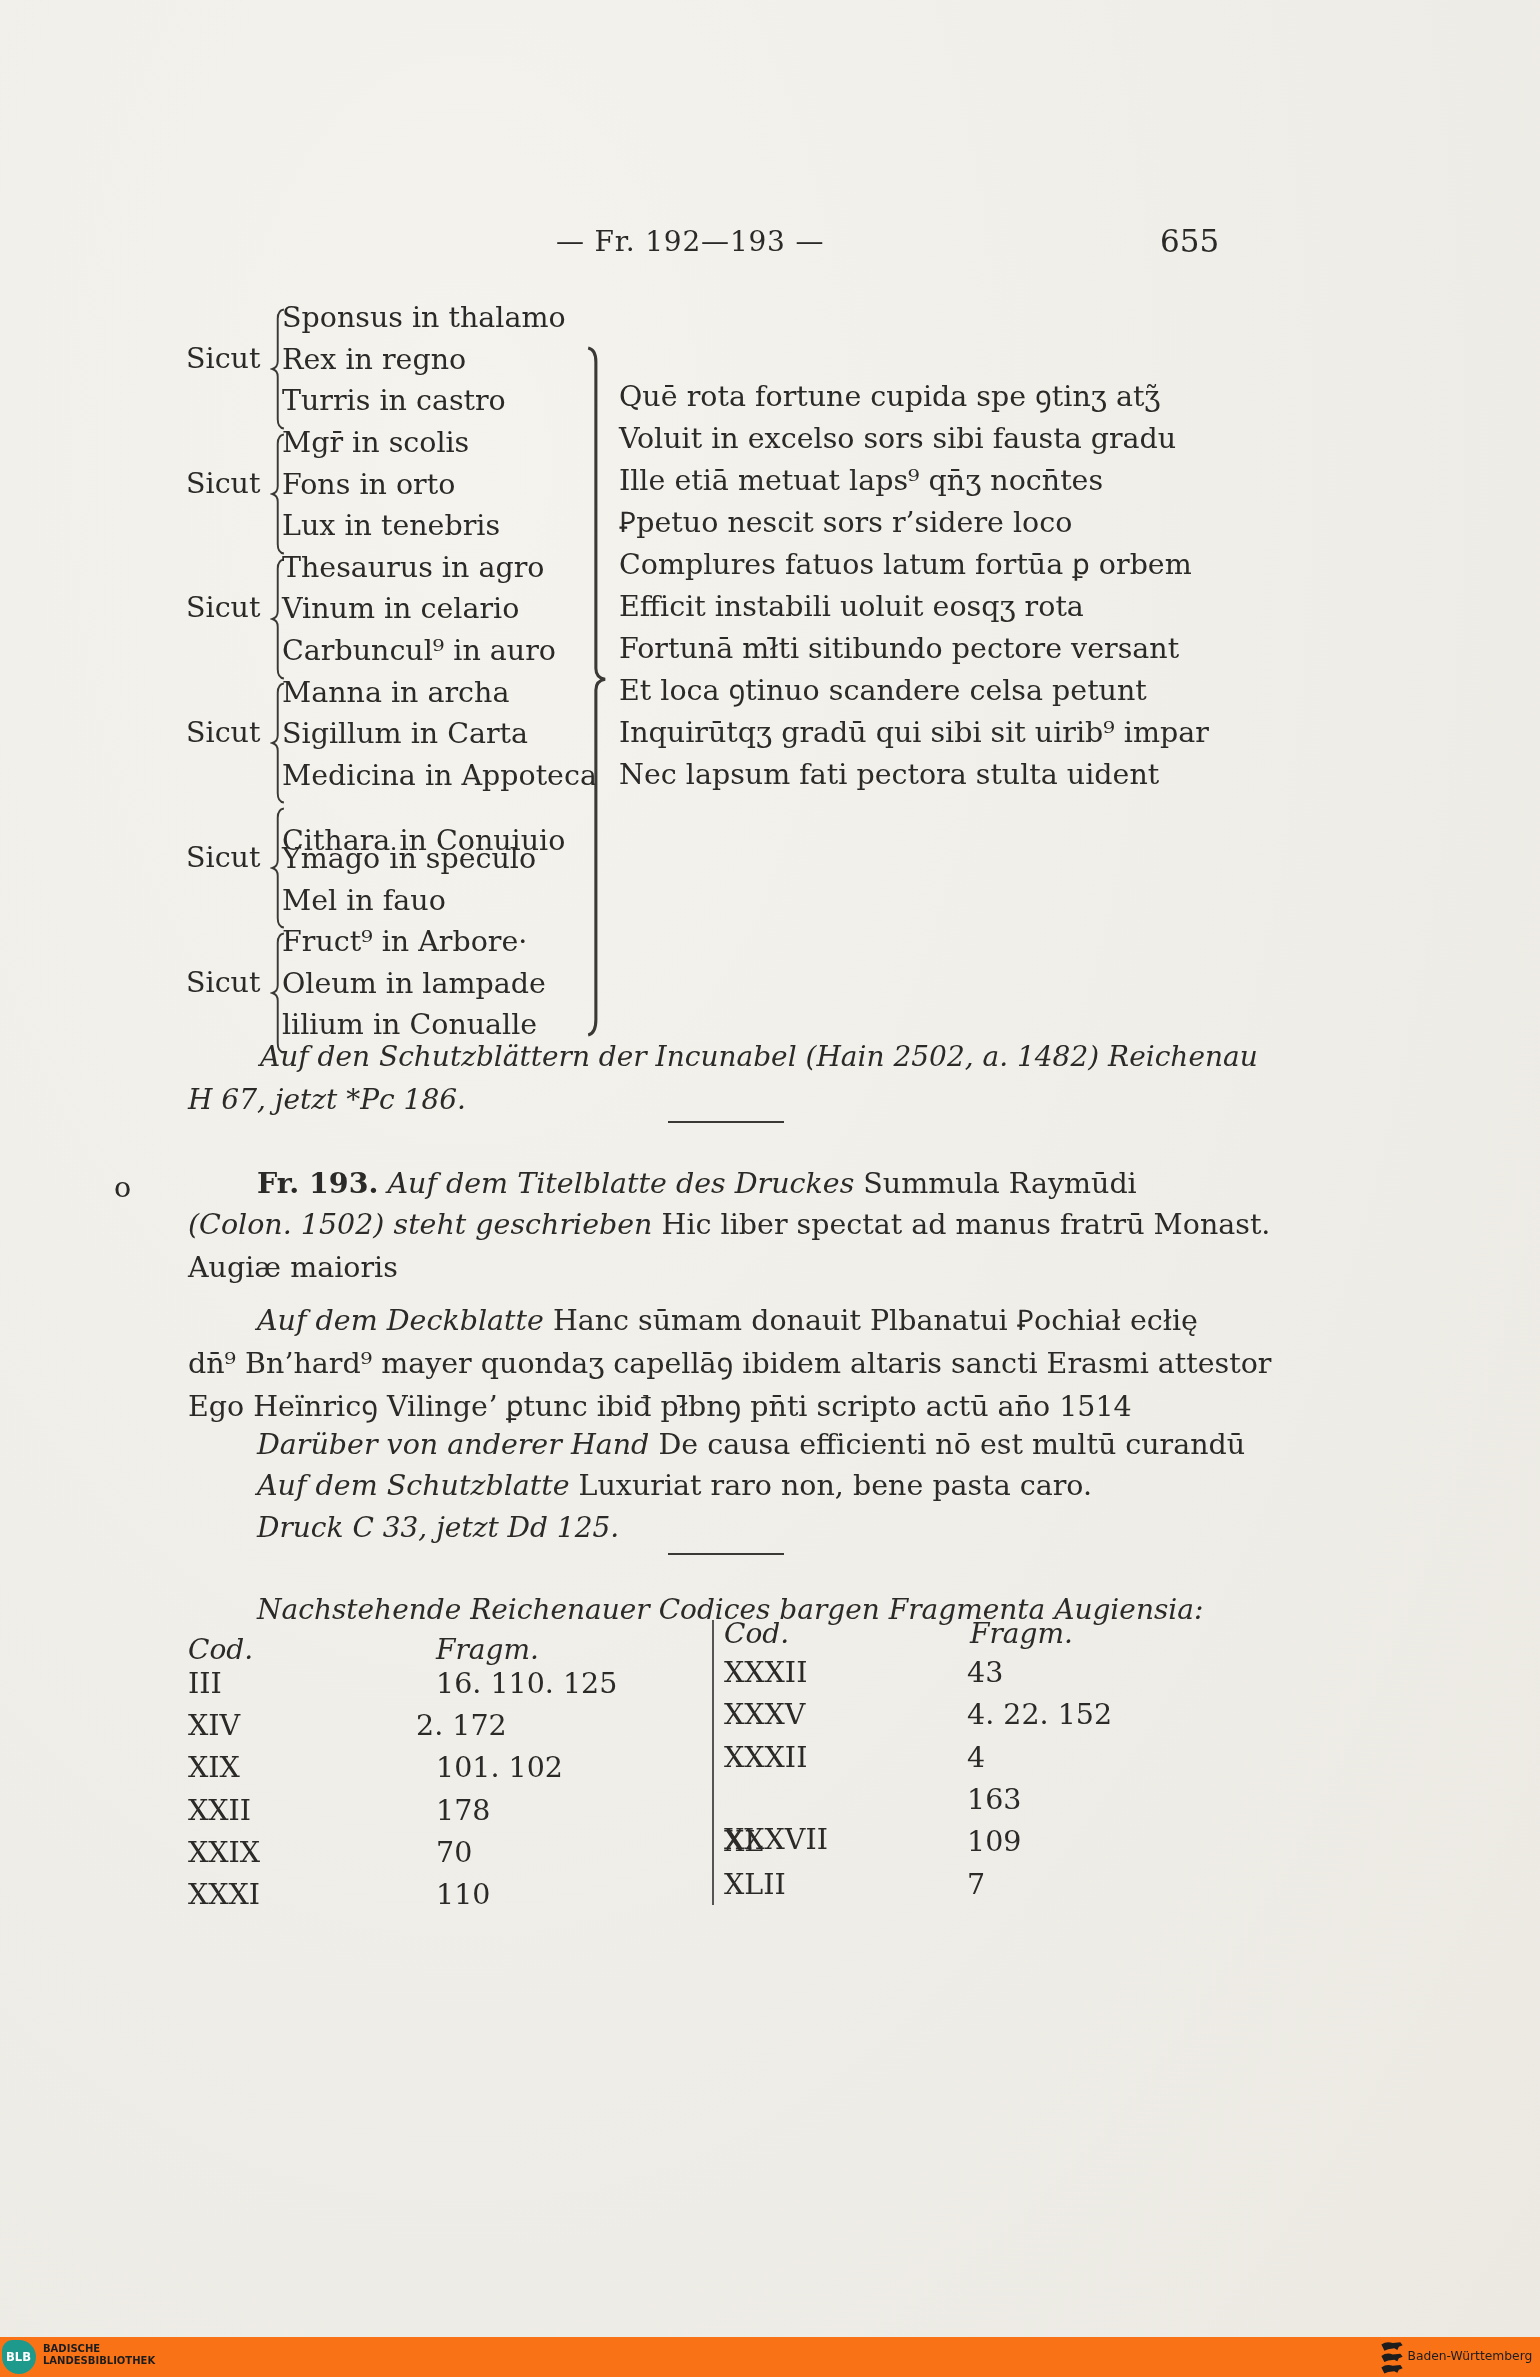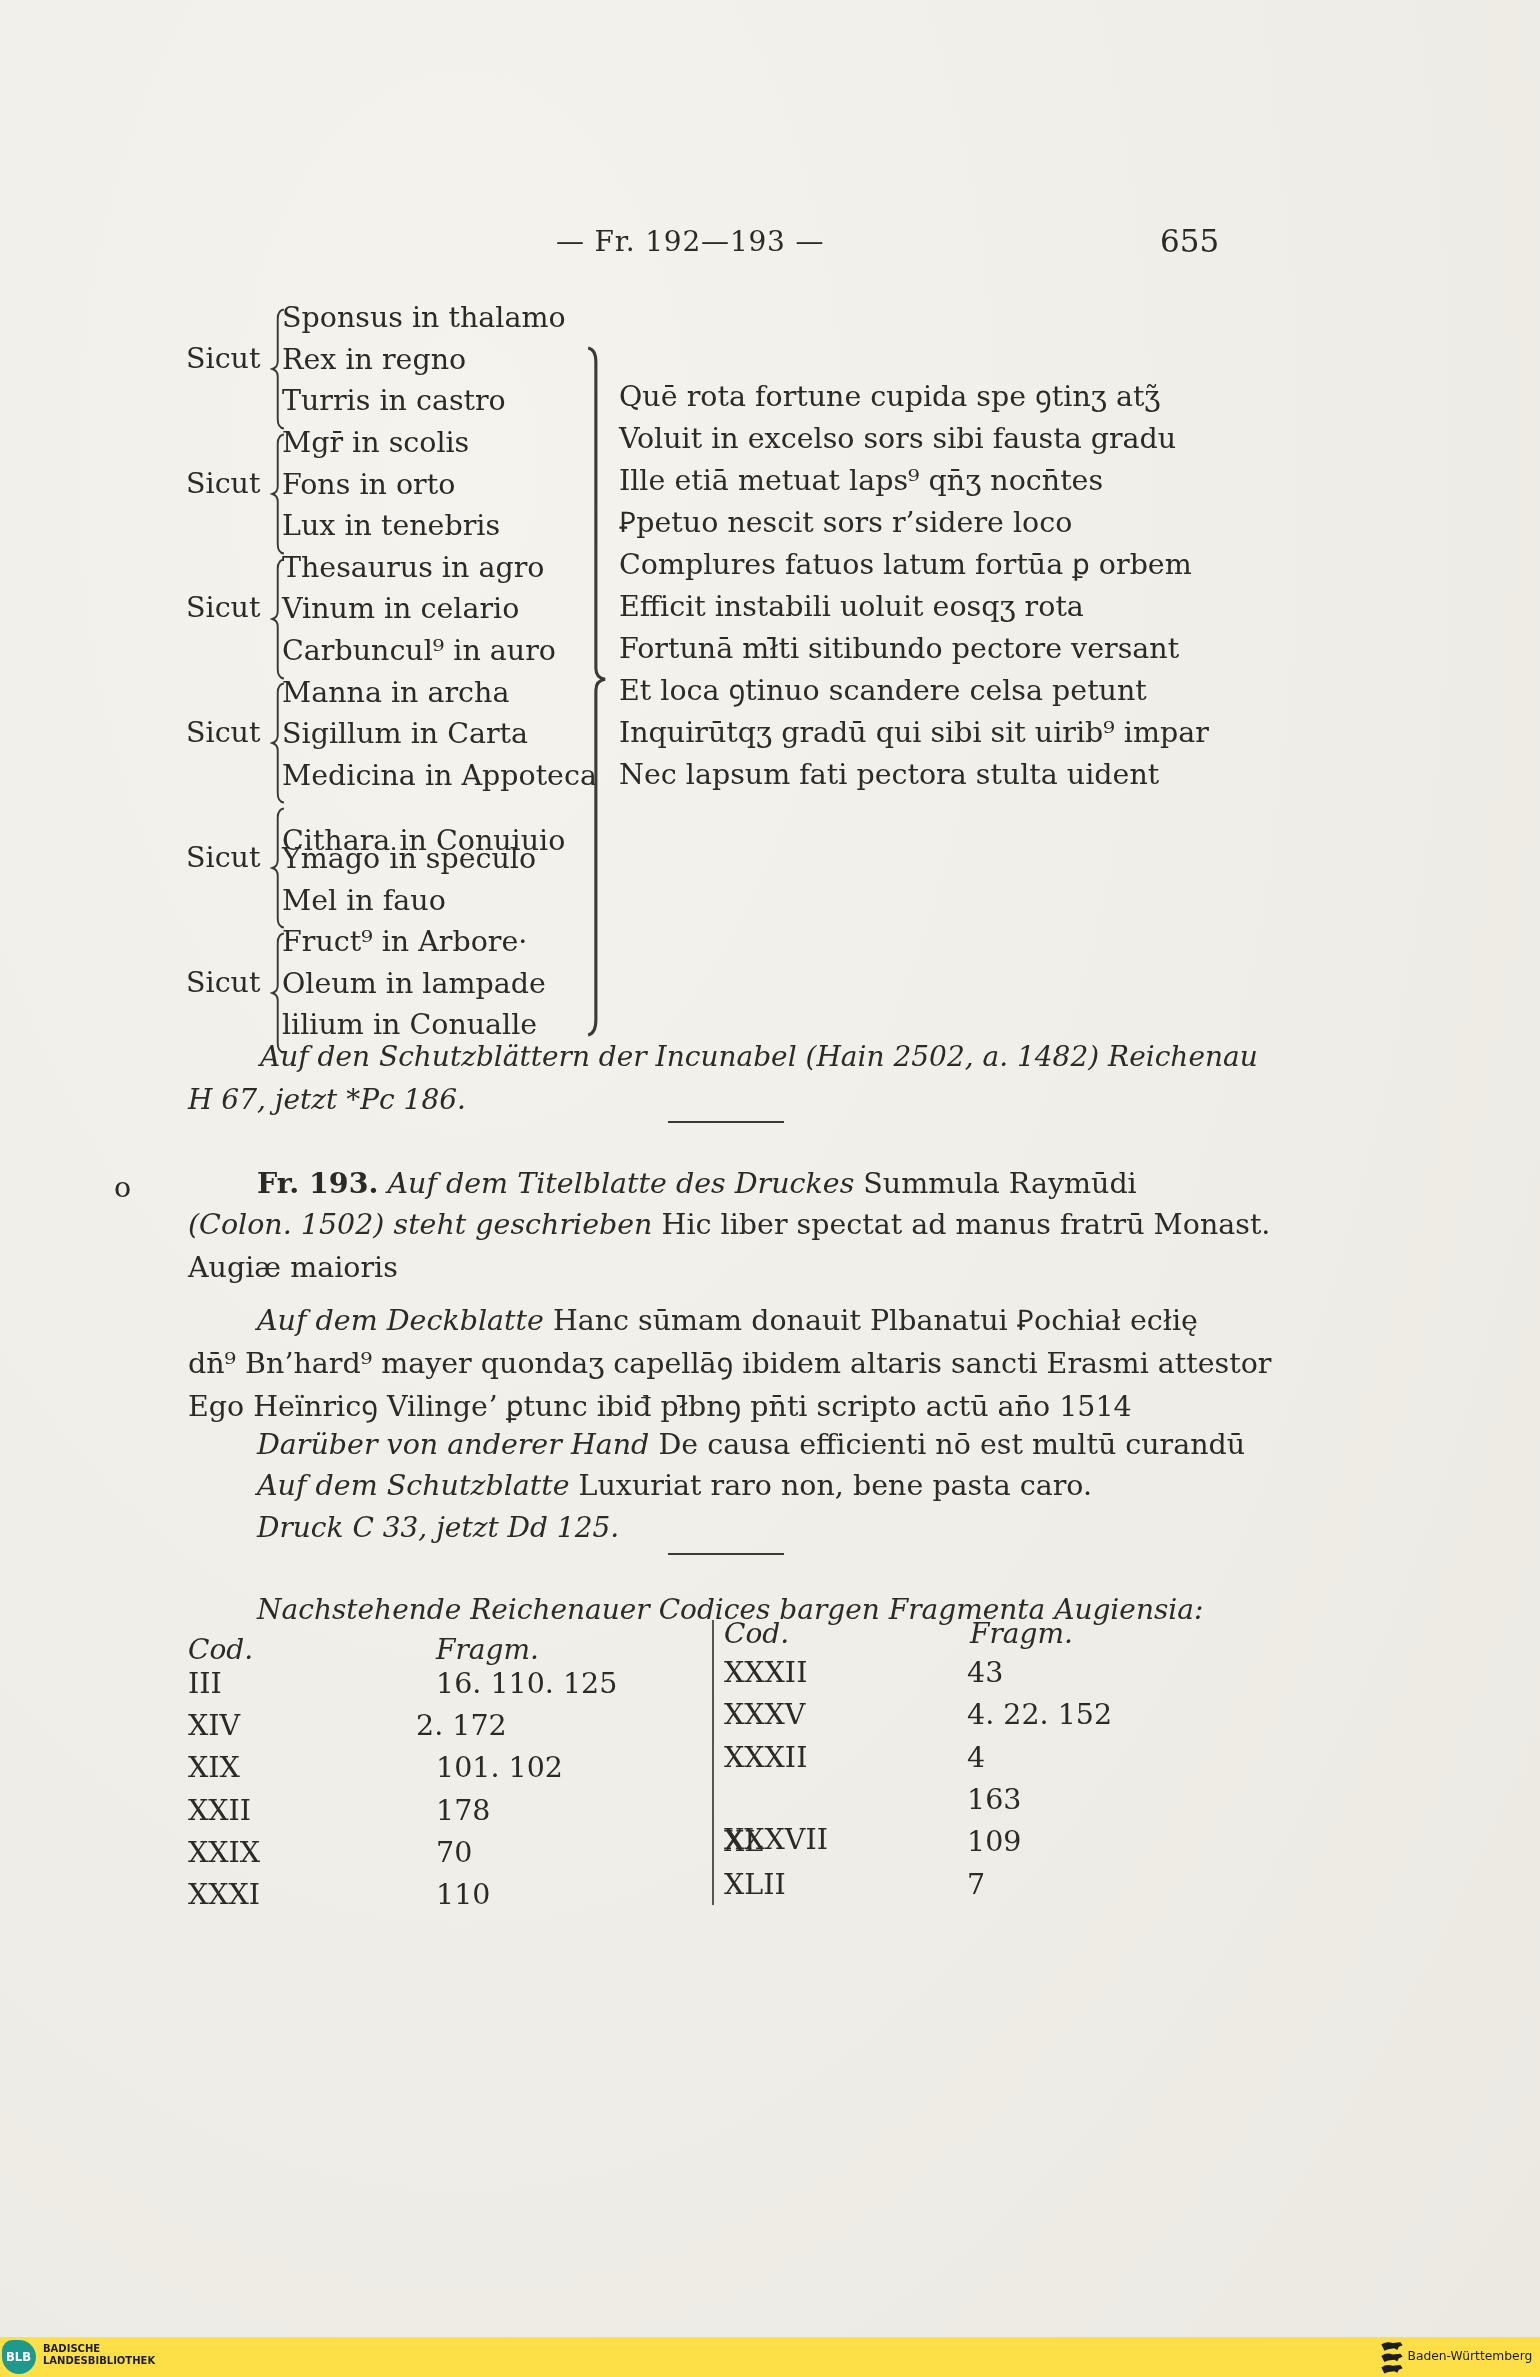--- a/index.html
+++ b/index.html
@@ -26,21 +26,21 @@
   .rule { position:absolute; height:1.5px; background:#3a3936; }
 
   .para { font-size:28.5px; }
   .para i { font-style:italic; }
   .para b { font-weight:bold;margin-top:12px; }
 
   .col-divider { position:absolute; width:1.5px; background:#555; }
 
   .footer {
     position:absolute; left:0; top:2337px; width:1540px; height:41px;
-    background:#fde047;
+    background:#f97316;
   }
   .blb-logo {
     position:absolute; left:1.5px; top:3.1px; width:34px; height:34px;
     border-radius:10.8px 17px 17px 17px; background:#1e9a8c;
     color:#fff; font-family:"DejaVu Sans", sans-serif; font-weight:bold;
     font-size:11.6px; line-height:34px; text-align:center;
   }
   .blb-text {
     position:absolute; left:43px; top:6.2px; font-family:"DejaVu Sans", sans-serif;
     font-weight:bold; font-size:10px; line-height:11.6px; color:#1d1d1d;

